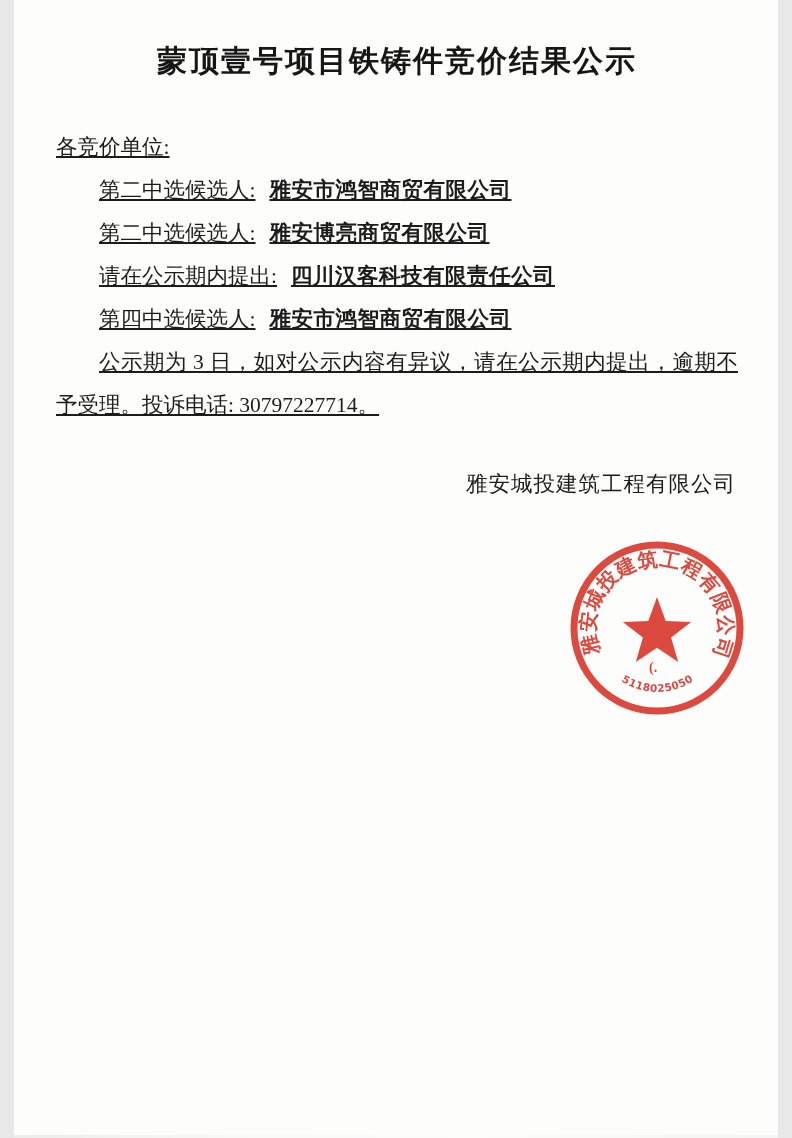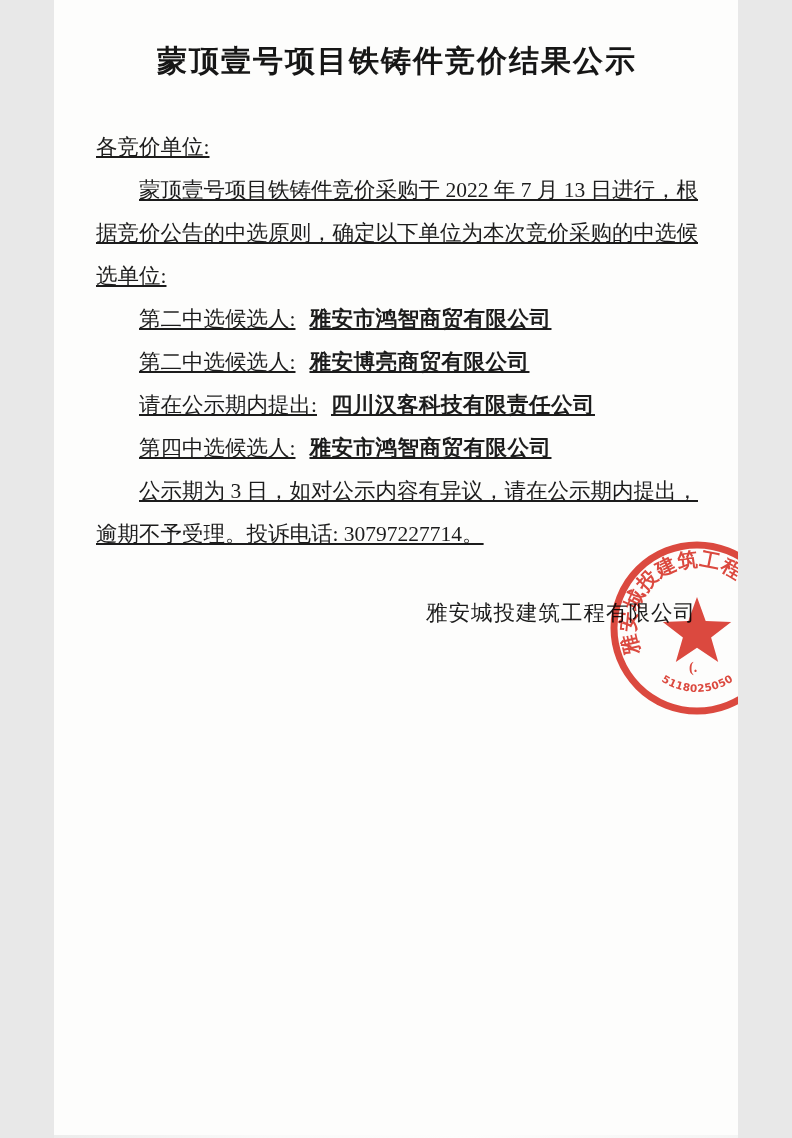--- a/index.html
+++ b/index.html
@@ -2,21 +2,21 @@
 <html><head>
 <meta charset="utf-8">
 <style>
   html, body {
     margin: 0;
     padding: 0;
     background: #e8e8e8;
   }
   .page {
     position: relative;
-    width: 684px;
+    width: 764px;
     height: 1138px;
     margin: 0 auto;
     background: #fdfdfc;
     box-sizing: border-box;
     padding: 42px 40px 0 42px;
     overflow: hidden;
     font-family: "Liberation Serif", "DejaVu Serif", serif;
     color: #1c1c1c;
   }
   .doc-title {
@@ -90,21 +90,20 @@
 </style>
 </head>
 <body>
 
 <div class="page">
 
   <h1 class="doc-title">蒙顶壹号项目铁铸件竞价结果公示</h1>
 
   <div class="doc-body">
     <p>各竞价单位:</p>
-    <p class="indent">蒙顶壹号项目铁铸件竞价采购于 2022 年 7 月 13 日进行，根据竞价公告的中选原则，确定以下单位为本次竞价采购的中选候选单位:</p>
 
     <p class="indent"><span>第二中选候选人:</span><span class="candidate-name">雅安市鸿智商贸有限公司</span></p>
     <p class="indent"><span>第二中选候选人:</span><span class="candidate-name">雅安博亮商贸有限公司</span></p>
     <p class="indent"><span>请在公示期内提出:</span><span class="candidate-name">四川汉客科技有限责任公司</span></p>
     <p class="indent"><span>第四中选候选人:</span><span class="candidate-name">雅安市鸿智商贸有限公司</span></p>
 
     <p class="indent">公示期为 3 日，如对公示内容有异议，请在公示期内提出，逾期不予受理。投诉电话: 30797227714。</p>
   </div>
 
   <div class="signature-block">

